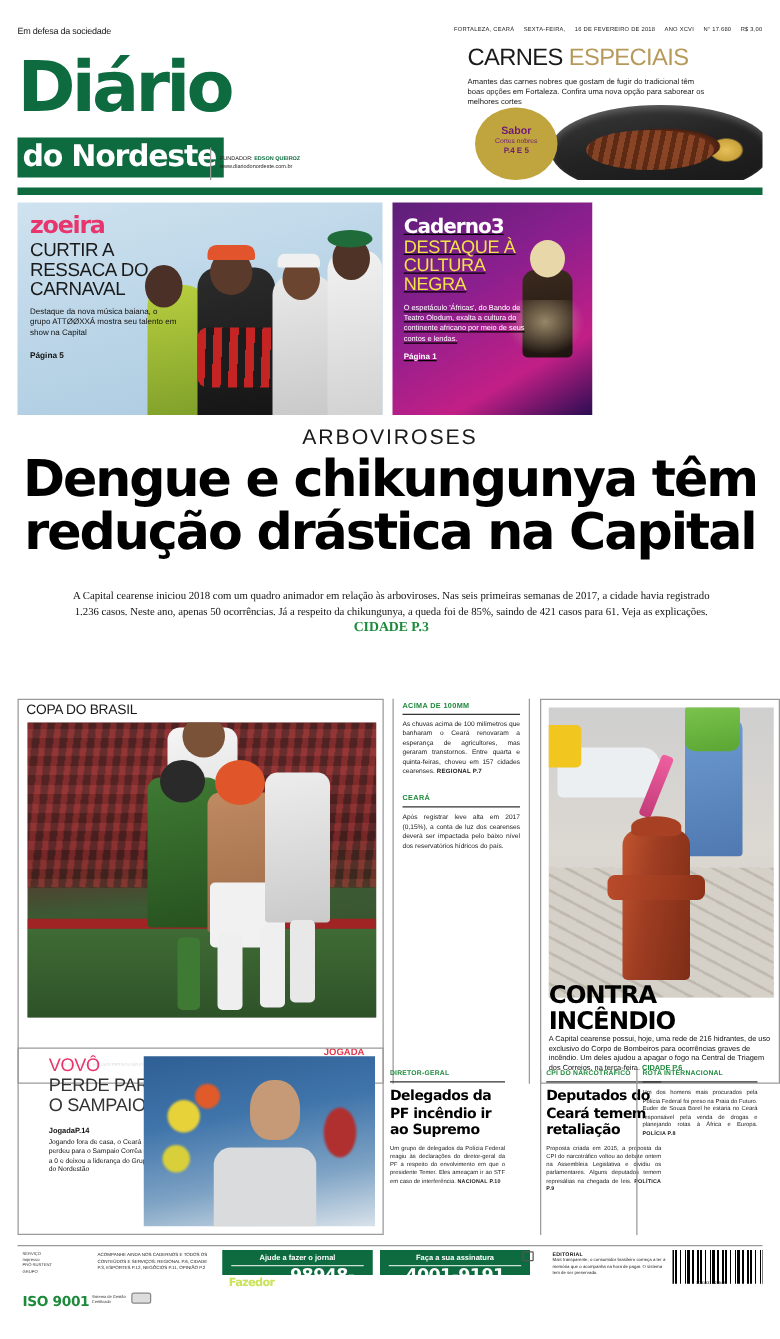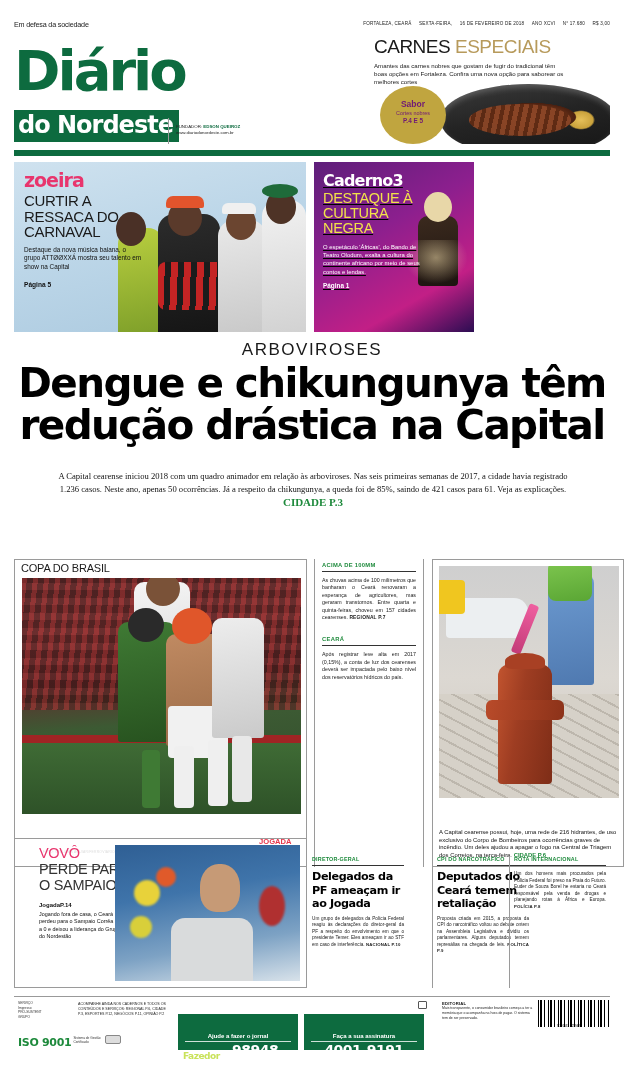--- a/index.html
+++ b/index.html
@@ -177,22 +177,22 @@
   .bot-label { font-size: 5.4px; font-weight: bold; color: #1e8a3c; letter-spacing: .2px; }
   .bot-rule { height: 1px; background: #333; margin: 3px 0 4px 0; }
   .bot-head { font-family:"DejaVu Sans",sans-serif; font-weight: bold; font-size: 11.2px; line-height: 13.5px; color: #000; letter-spacing: -0.4px; }
   .bot-body { margin-top: 5px; font-size: 4.7px; line-height: 6.6px; color: #1a1a1a; text-align: justify; }
   .bot-body b { font-size: 4.3px; letter-spacing: .2px; }
 
   
   .footer { position: absolute; left: 14px; top: 996px; width: 596px; height: 34px; border-top: 1px solid #999; }
   .f-logo { position: absolute; left: 4px; top: 4px; font-size: 3.3px; line-height: 4.6px; color: #333; }
   .f-note { position: absolute; left: 64px; top: 5px; width: 92px; font-size: 3.6px; line-height: 5px; color: #222; }
-  .f-green { position: absolute; top: 17px; height: 20px; background: #0d6b3f; color: #fff;
-    border: 1px solid #0d6b3f; padding: 17px 4px; }
+  .f-green { position: absolute; top: 3px; height: 20px; background: #0d6b3f; color: #fff;
+    border: 1px solid #0d6b3f; padding: 2px 4px; }
   .f-g1 { left: 164px; width: 120px; }
   .f-g2 { left: 290px; width: 120px; }
   .f-green .fg-t { font-size: 6px; text-align: center; font-weight: bold; line-height: 8px; }
   .f-green .fg-rule { height: 1px; background: rgba(255,255,255,.8); margin: 1px 2px 2px 2px; }
   .f-green .fg-n { font-family:"DejaVu Sans",sans-serif; font-weight: bold; font-size: 14px; line-height: 12px; text-align: center; letter-spacing: -0.5px; }
   .f-green .fg-row { display: flex; align-items: center; justify-content: center; gap: 3px; }
   .vg { font-family:"DejaVu Sans",sans-serif; font-weight: bold; font-size: 9px; color: #c9e25a; letter-spacing: -0.5px; }
   .f-edit { position: absolute; left: 416px; top: 4px; width: 106px; }
   .f-edit-t { font-size: 4.2px; font-weight: bold; color: #111; letter-spacing: .2px; }
   .f-edit-b { font-size: 3.5px; line-height: 4.8px; color: #222; }
@@ -348,20 +348,21 @@
         <div class="car"></div>
         <div style="position:absolute;left:-4px;top:6%;width:30px;height:34px;background:#f0c61f;border-radius:4px"></div>
         <div class="pav"></div>
         <div class="legs"></div>
         <div class="torso"></div>
         <div class="hydrant">
           <div class="hydrant-cap"></div>
         </div>
       </div>
       <div class="hidro-cap">
+        <div class="hidro-cap-h">CONTRA INCÊNDIO</div>
         <div class="hidro-cap-b">
           <span>A Capital cearense possui, hoje, uma rede de 216 hidrantes, de uso exclusivo do Corpo de Bombeiros para ocorrências graves de incêndio. Um deles ajudou a apagar o fogo na Central de Triagem dos Correios, na terça-feira. </span><b>CIDADE P.6</b>
         </div>
       </div>
     </div>
   </div>
 
   <div class="vovo">
     <div class="vovo-txt">
       <div class="vovo-kicker">VOVÔ</div>
@@ -378,21 +379,21 @@
       <div class="blurlight" style="right:8%;top:30%;width:26px;height:40px;background:#b03030"></div>
       <div class="coach-head"></div>
       <div class="coach-body"></div>
     </div>
   </div>
 
   <div class="bot">
     <div class="botcol c1">
       <div class="bot-label">DIRETOR-GERAL</div>
       <div class="bot-rule"></div>
-      <div class="bot-head">Delegados da PF ameaçam ir ao Jogada</div>
+      <div class="bot-head">Delegados da PF incêndio ir ao Supremo</div>
       <div class="bot-body">
         <span>Um grupo de delegados da Polícia Federal reagiu às declarações do diretor-geral da PF a respeito do envolvimento em que o presidente Temer. Eles ameaçam ir ao STF em caso de interferência. </span><b>NACIONAL P.10</b>
       </div>
     </div>
     <div class="botcol c2">
       <div class="divider"></div>
       <div class="bot-label">CPI DO NARCOTRÁFICO</div>
       <div class="bot-rule"></div>
       <div class="bot-head">Deputados do Ceará temem retaliação</div>
       <div class="bot-body">

